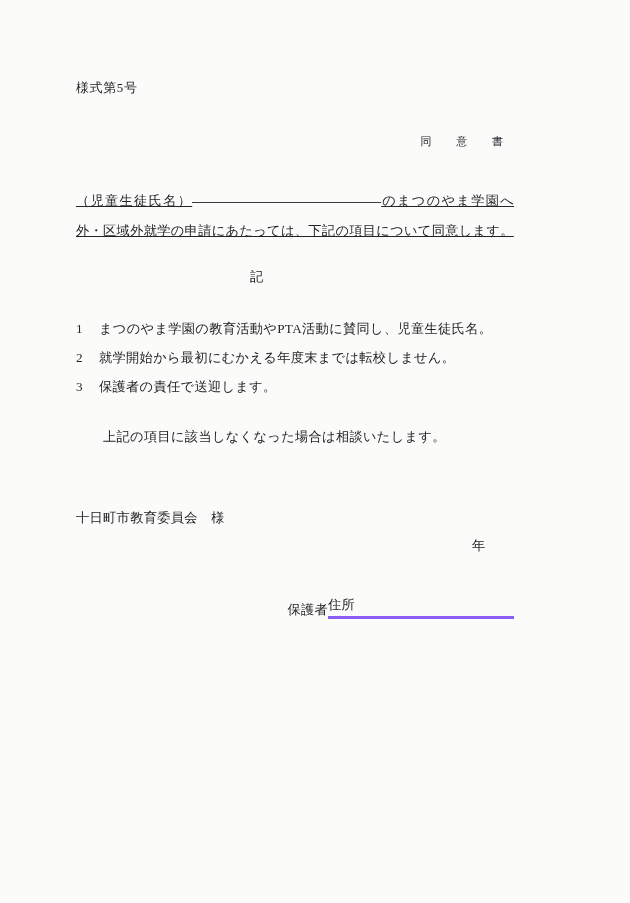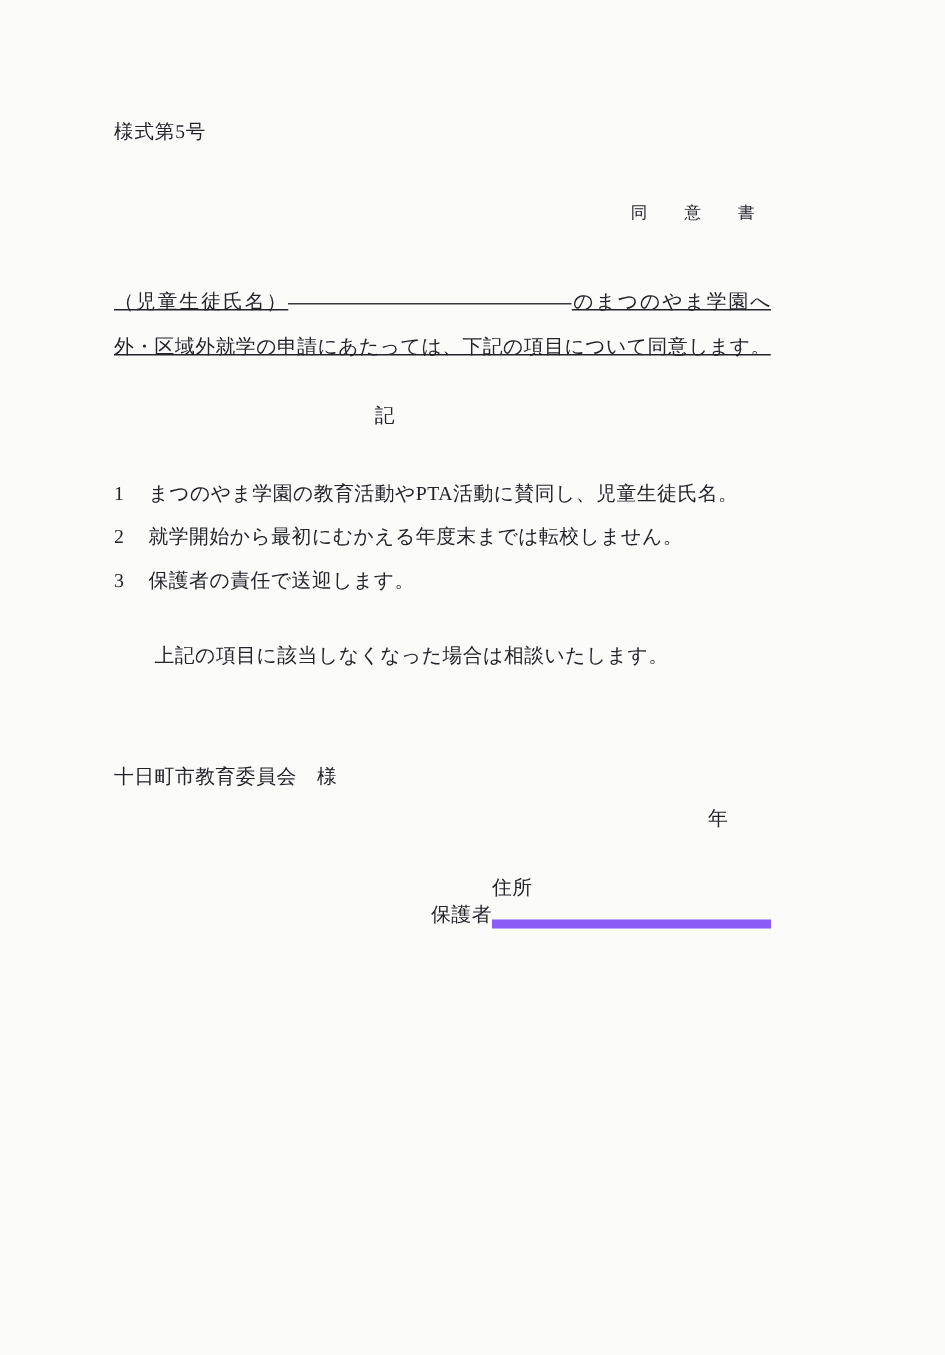--- a/index.html
+++ b/index.html
@@ -150,23 +150,23 @@
   }
   .sig-role {
     width: 46px;
     flex: 0 0 46px;
     letter-spacing: 0.35px;
   }
   .sig-role.empty { visibility: hidden; }
   .sig-field {
     display: flex;
     align-items: flex-end;
-    border-bottom: 6px solid #8b5cf6;
+    border-bottom: 3px solid #8b5cf6;
     width: 225px;
-    padding-bottom: 12px;
+    padding-bottom: 2px;
   }
   .sig-label {
     flex: 0 0 auto;
     padding-right: 4px;
   }
   .sig-value {
     flex: 1 1 auto;
     min-height: 14px;
   }
 </style>

